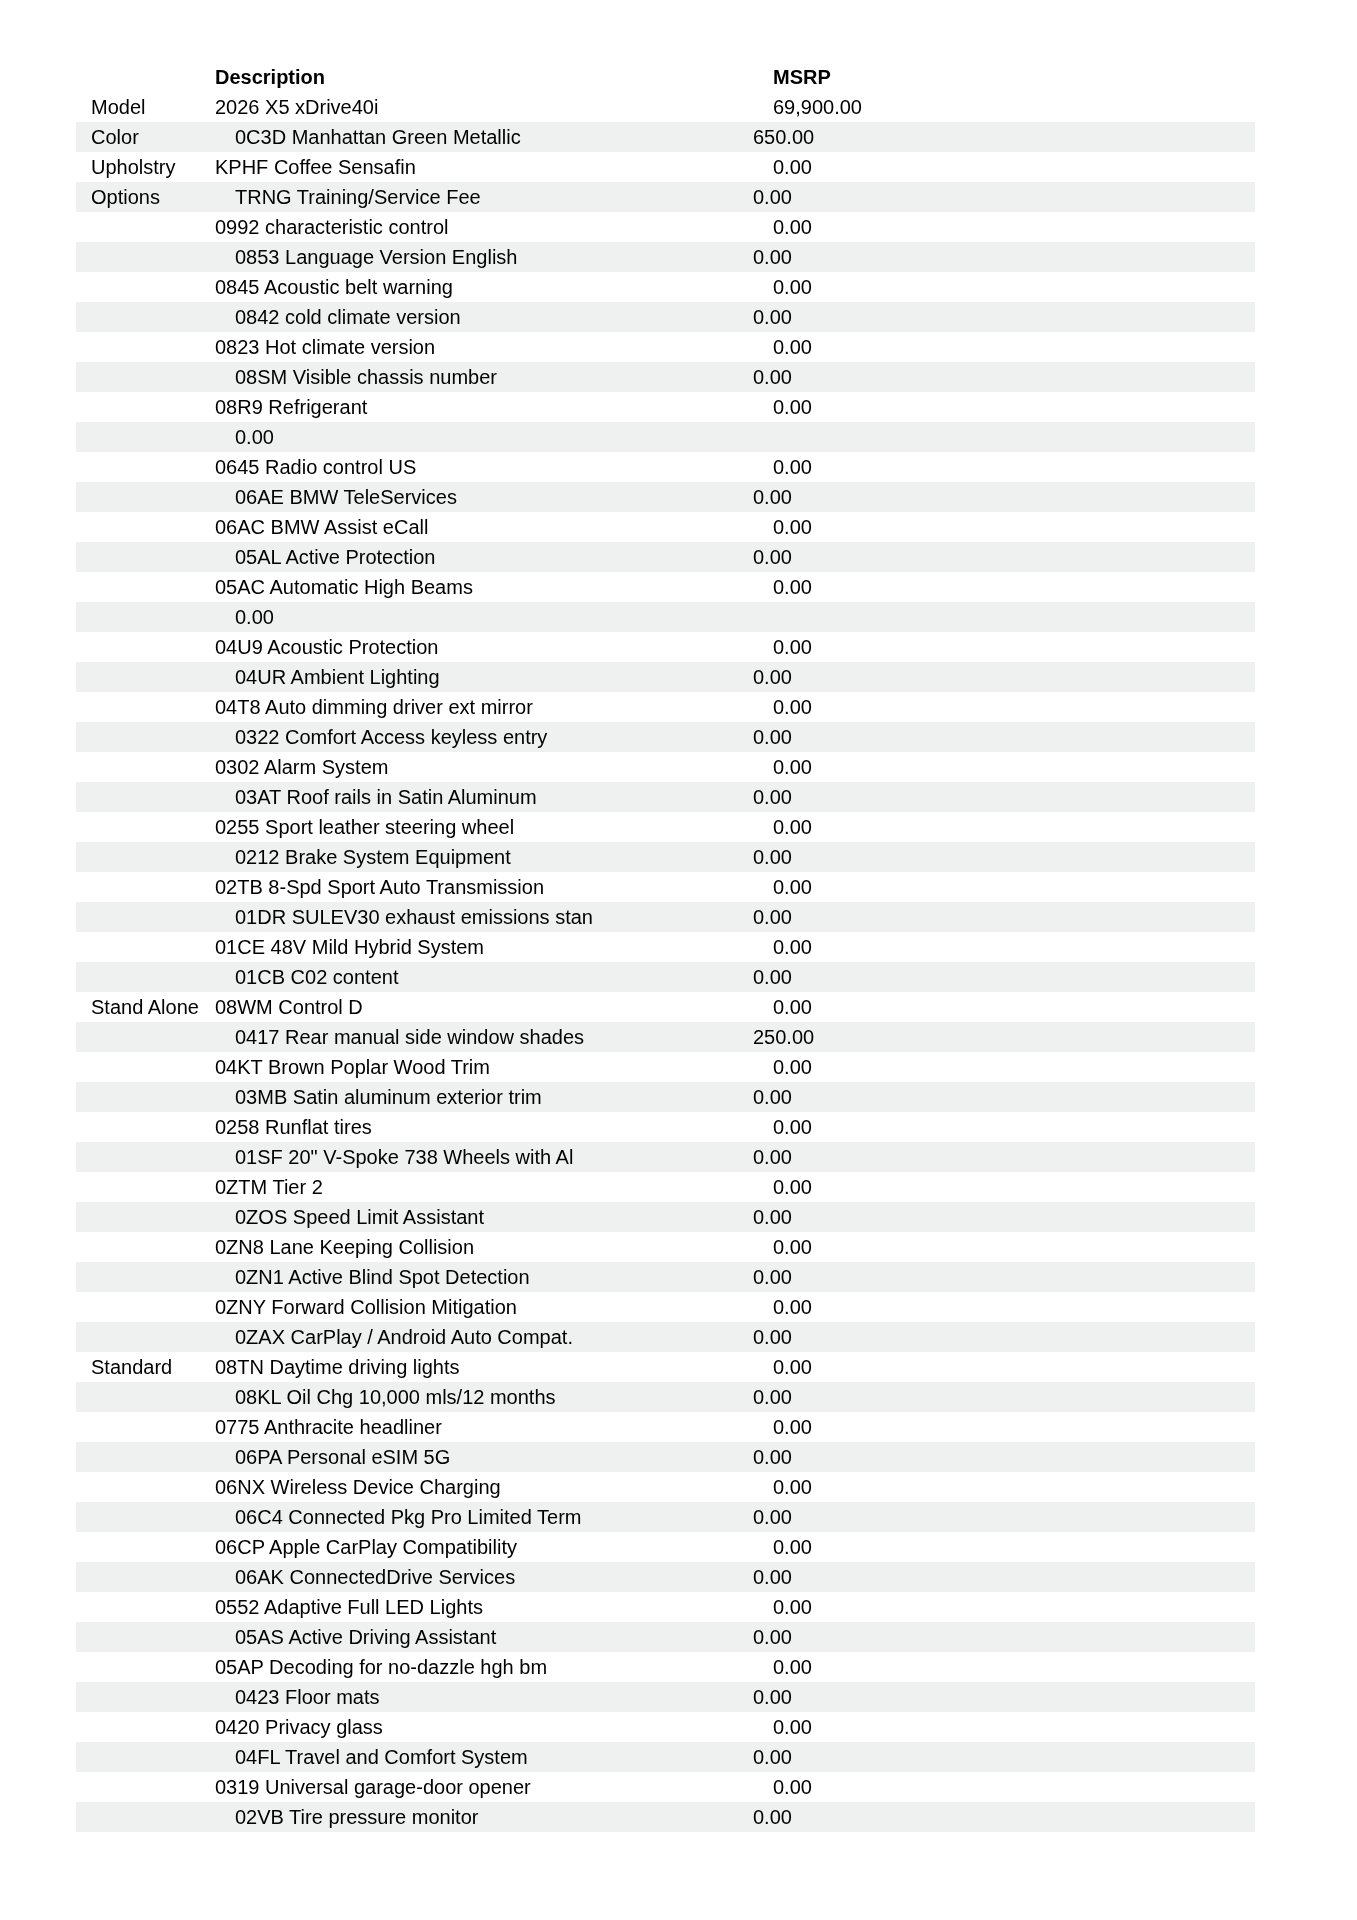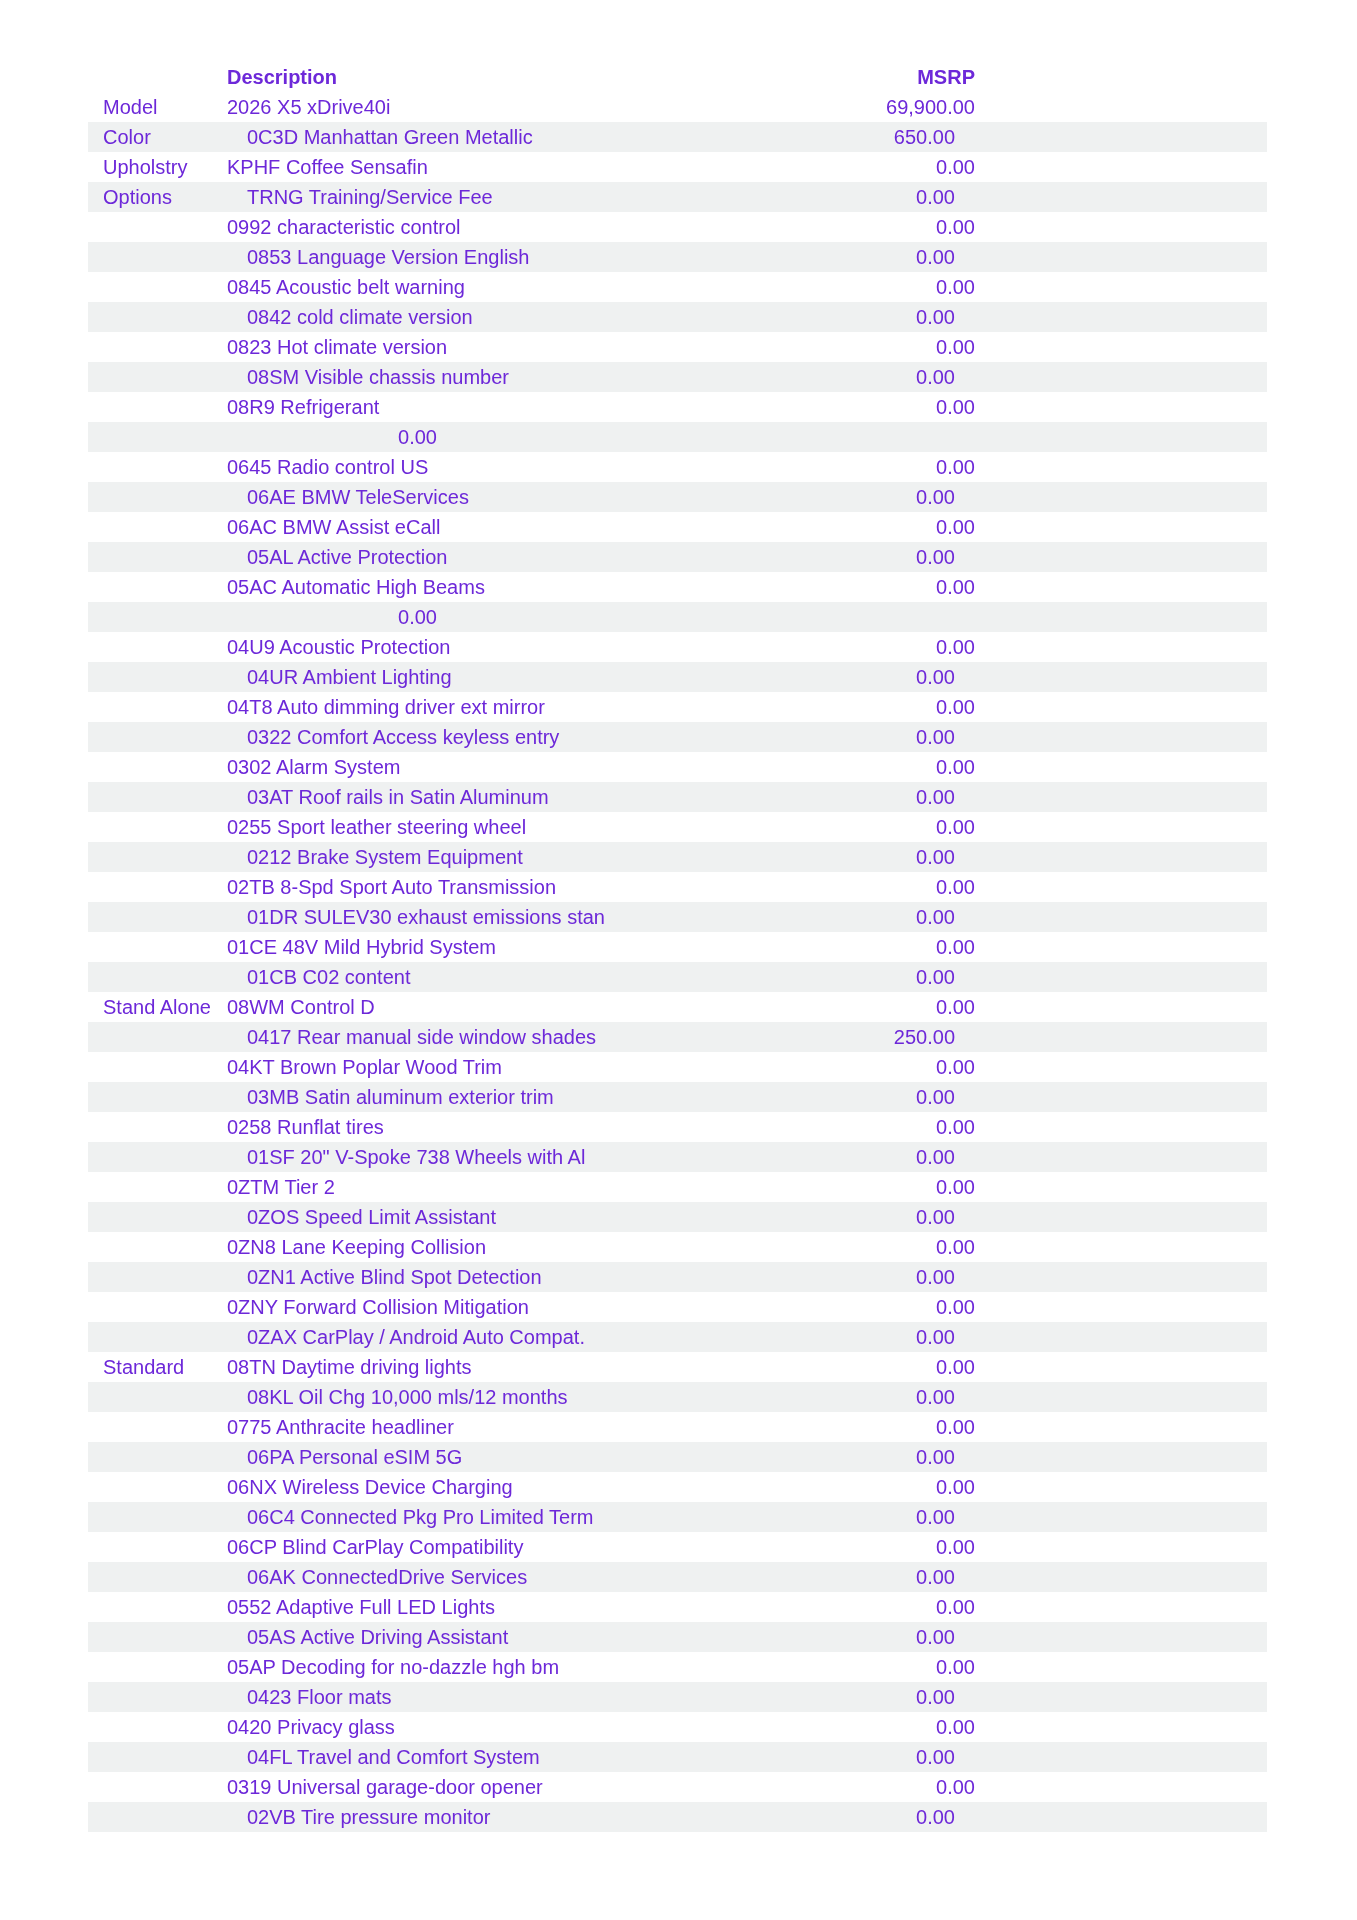--- a/index.html
+++ b/index.html
@@ -6,24 +6,24 @@
   body { background: #ffffff; font-family: "Liberation Sans", sans-serif; }
   .page {
     position: relative;
     width: 1357px;
     height: 1920px;
     background: #ffffff;
     overflow: hidden;
   }
   .sheet {
     position: absolute;
-    left: 88px;
+    left: 76px;
     top: 62px;
     width: 1179px;
-    color: #6d28d9;
+    color: #000000;
   }
   .row {
     display: flex;
     align-items: center;
     height: 30px;
     font-size: 20px;
     line-height: 30px;
     white-space: nowrap;
   }
   .row.shaded { background: #eff1f1; gap: 20px; }
@@ -35,21 +35,21 @@
     flex: 0 0 auto;
     overflow: hidden;
   }
   .col-description {
     flex: 1 1 auto;
     overflow: hidden;
   }
   .col-msrp {
     width: 190px;
     flex: 0 0 auto;
-    text-align: right;
+    text-align: left;
   }
   .col-spacer {
     width: 292px;
     flex: 0 0 auto;
   }
 </style>
 </head>
 <body>
 
 <div class="page">
@@ -342,21 +342,21 @@
     <div class="col-spacer"></div>
   </div>
         <div class="row shaded">
     <div class="col-category"></div>
     <div class="col-description">06C4 Connected Pkg Pro Limited Term</div>
     <div class="col-msrp">0.00</div>
     <div class="col-spacer"></div>
   </div>
         <div class="row">
     <div class="col-category"></div>
-    <div class="col-description">06CP Blind CarPlay Compatibility</div>
+    <div class="col-description">06CP Apple CarPlay Compatibility</div>
     <div class="col-msrp">0.00</div>
     <div class="col-spacer"></div>
   </div>
         <div class="row shaded">
     <div class="col-category"></div>
     <div class="col-description">06AK ConnectedDrive Services</div>
     <div class="col-msrp">0.00</div>
     <div class="col-spacer"></div>
   </div>
         <div class="row">

